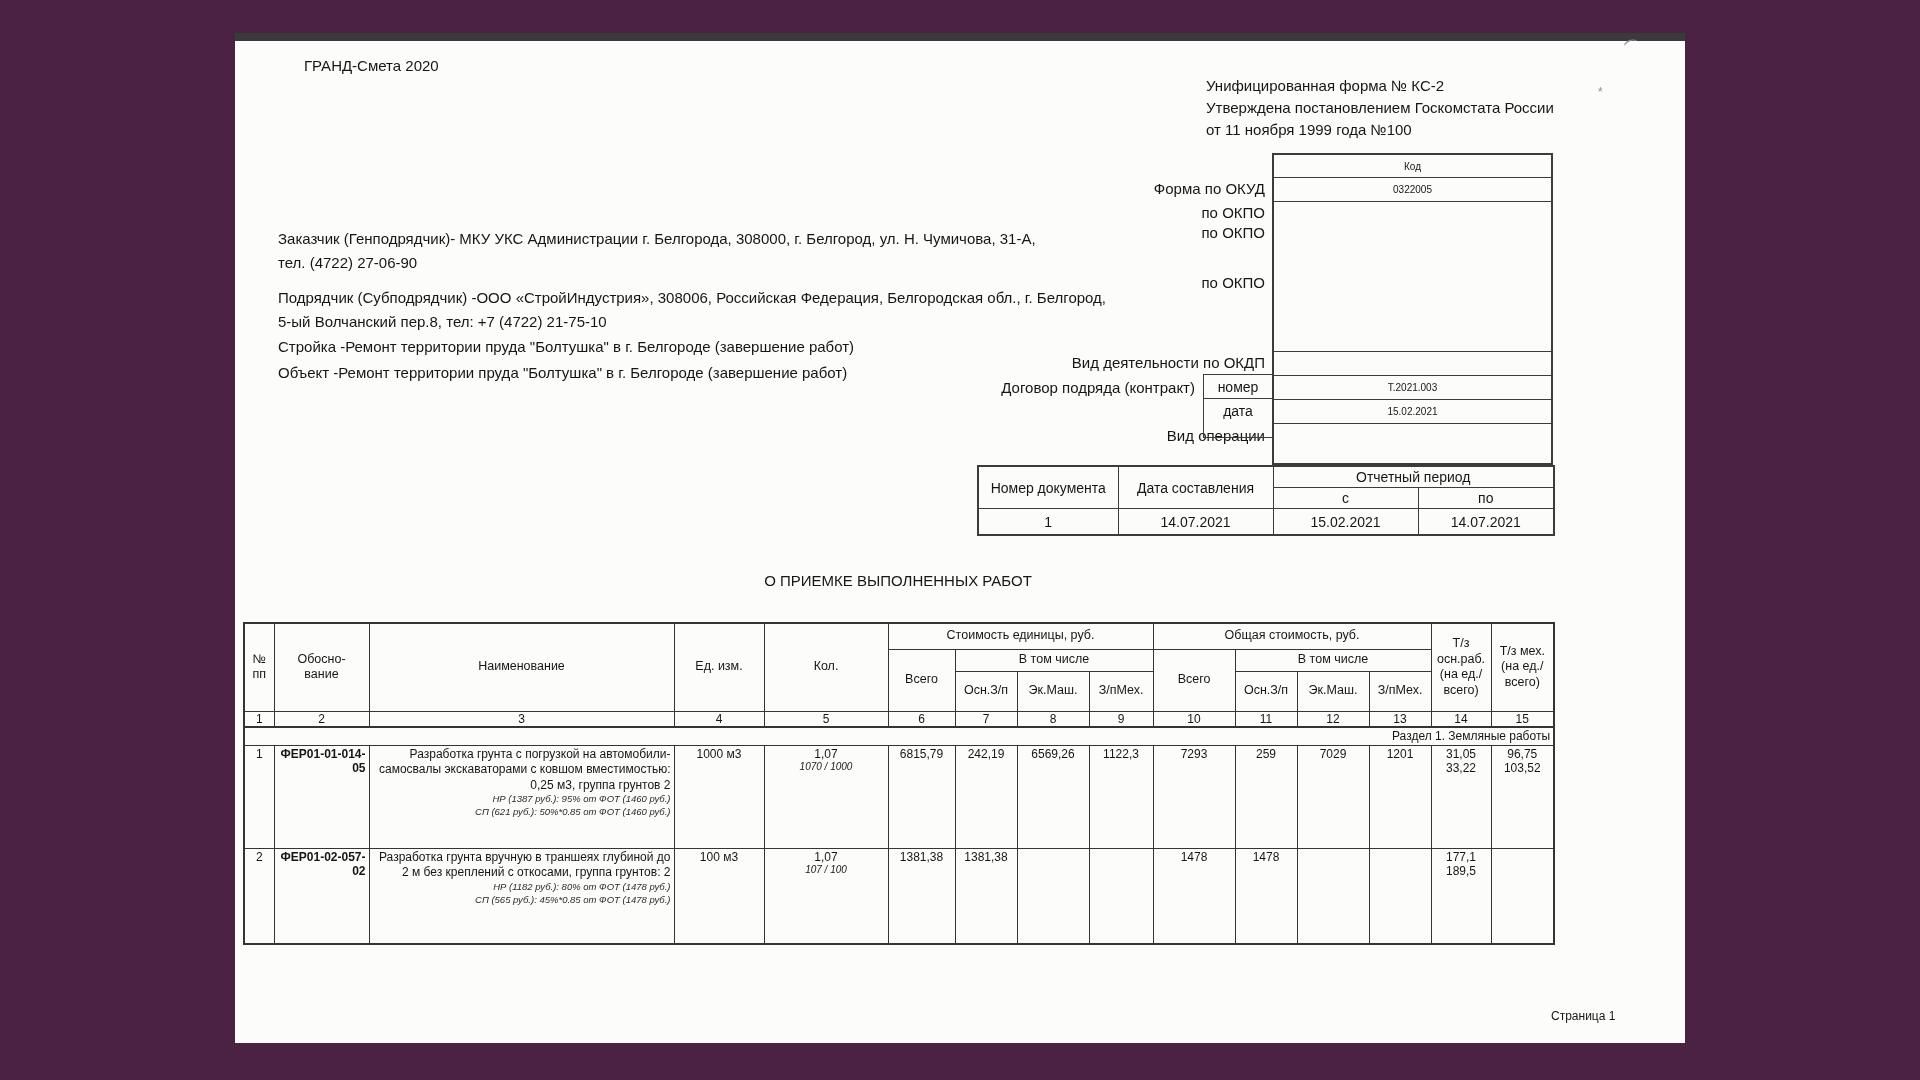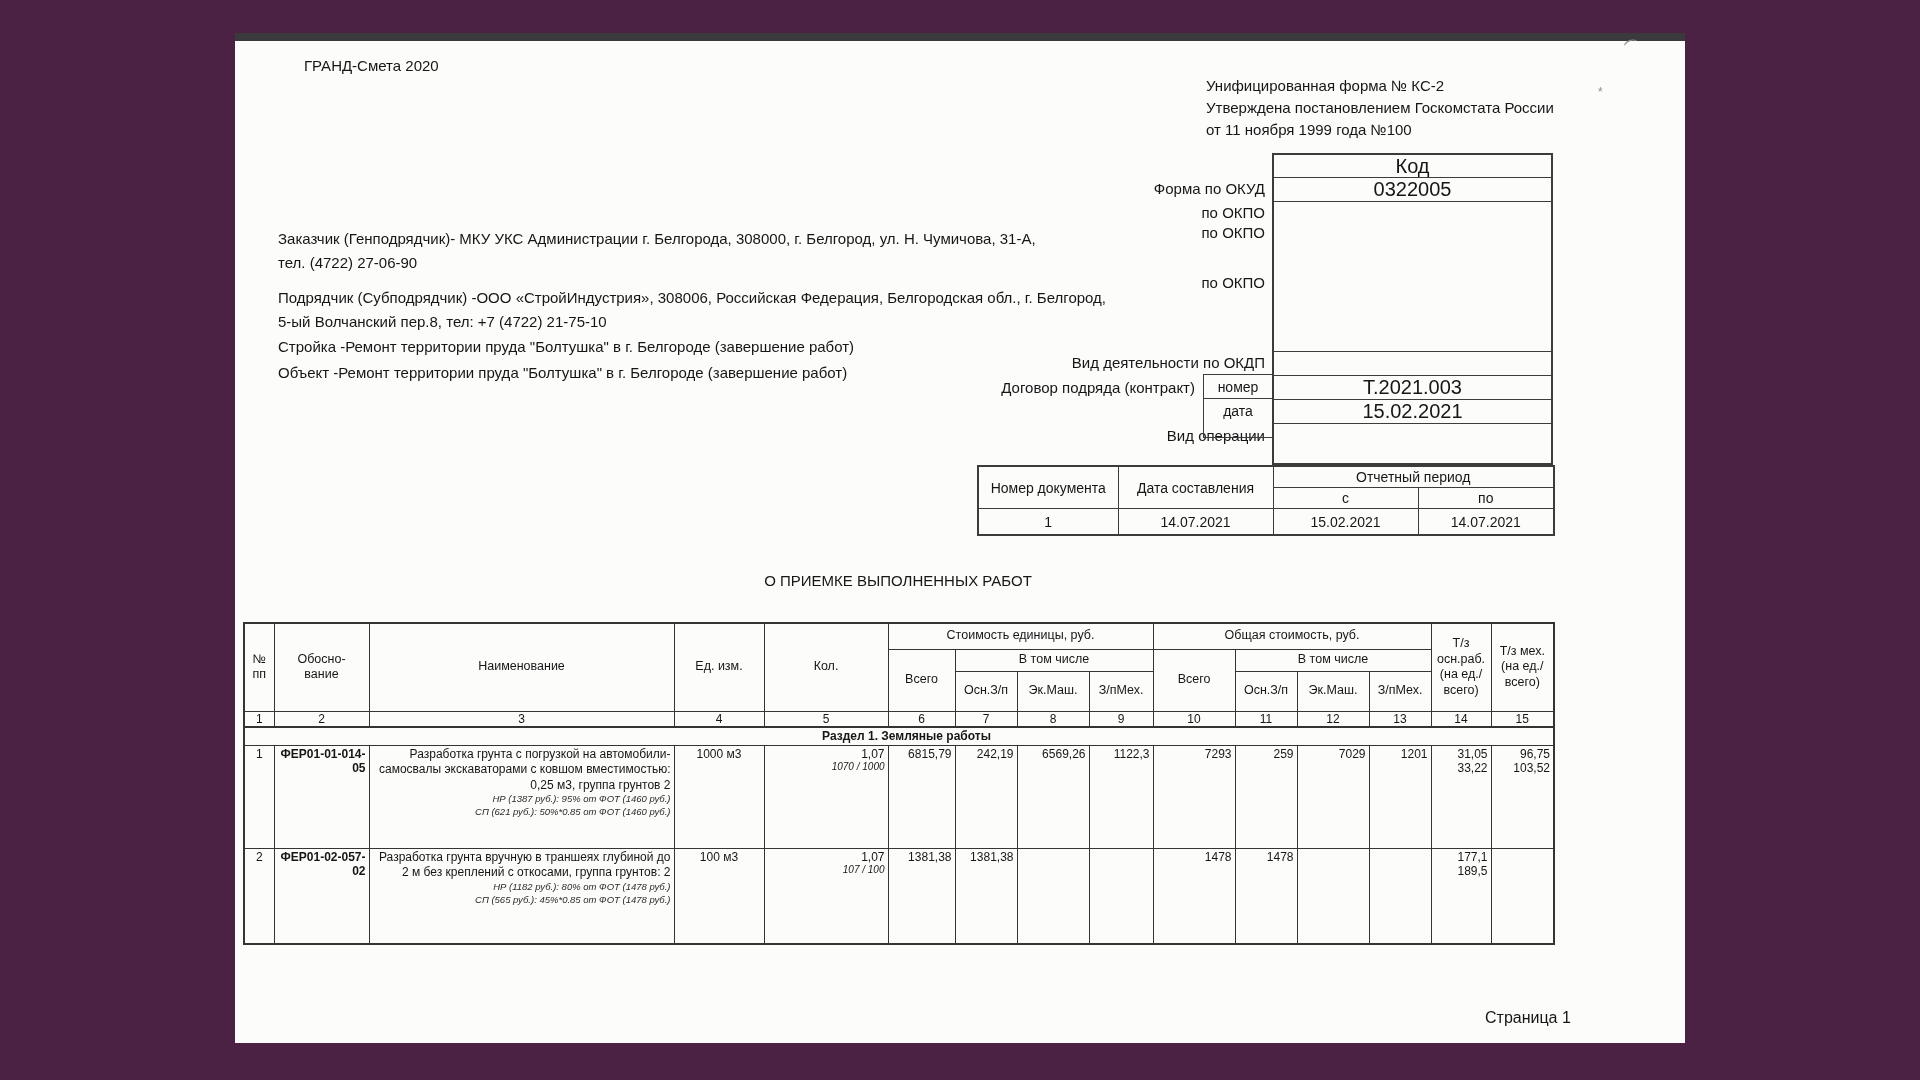--- a/index.html
+++ b/index.html
@@ -22,21 +22,21 @@
 
   
   .hl{position:absolute;left:43px;font-size:15px;white-space:nowrap;margin-top:9px;}
 
   
   .lbl{position:absolute;font-size:15px;white-space:nowrap;text-align:right;width:400px;left:630px;}
 
   
   .code-box{
     position:absolute;left:1037px;top:120px;width:281px;height:312px;
-    border:2px solid #3c3c3c;box-sizing:border-box;font-size:20px;
+    border:2px solid #3c3c3c;box-sizing:border-box;font-size:10px;
   }
   .code-box .row{box-sizing:border-box;border-bottom:1px solid #3c3c3c;
     display:flex;align-items:center;justify-content:center;}
   .code-box .r-kod{height:23px;}
   .code-box .r-okud{height:24px;}
   .code-box .r-empty{height:150px;}
   .code-box .r-std{height:24px;}
   .code-box .r-last{height:69px;border-bottom:none;}
   .subbox{
     position:absolute;left:968px;top:341px;width:70px;height:64px;
@@ -64,32 +64,32 @@
     font-size:12px;border:2px solid #343434;
   }
   .main td{border:1px solid #343434;padding:1px 3px;overflow:hidden;box-sizing:border-box;}
   .main tr.h1 td{height:26px;}
   .main tr.h2 td{height:22px;}
   .main tr.h3 td{height:40px;}
   .main tr.h1 td,.main tr.h2 td,.main tr.h3 td{
     font-size:12.5px;text-align:center;vertical-align:middle;line-height:1.25;
   }
   .main tr.nums td{height:16px;text-align:center;border-bottom:2px solid #343434;padding:0 2px;}
-  .main tr.section td{height:18px;font-weight:bold;text-align:center;padding-left:18px;}
+  .main tr.section td{height:18px;font-weight:normal;text-align:right;padding-left:18px;}
   .main tr.drow td{vertical-align:top;}
   .main tr.drow{height:103px;}
   .main tr.drow2{height:96px;}
   .c{text-align:center;}
   .l{text-align:right;}
-  .r{text-align:right;}
+  .r{text-align:center;}
   .pre{white-space:pre-line;}
   .nm{font-size:12px;line-height:1.3;}
   .note{font-size:9.5px;font-style:italic;line-height:1.35;color:#2a2a2a;}
   .qsub{font-size:10px;font-style:italic;}
-  .pagenum{position:absolute;left:1250px;top:976px;font-size:16px;}
+  .pagenum{position:absolute;left:1316px;top:976px;font-size:12px;}
 </style>
 </head>
 <body>
 
 <div class="page">
   <div class="topbar"></div>
 
   <div class="abs app-title">ГРАНД-Смета 2020</div>
   <div class="abs mark-corner">(</div>
   <div class="abs mark-ast">*</div>

